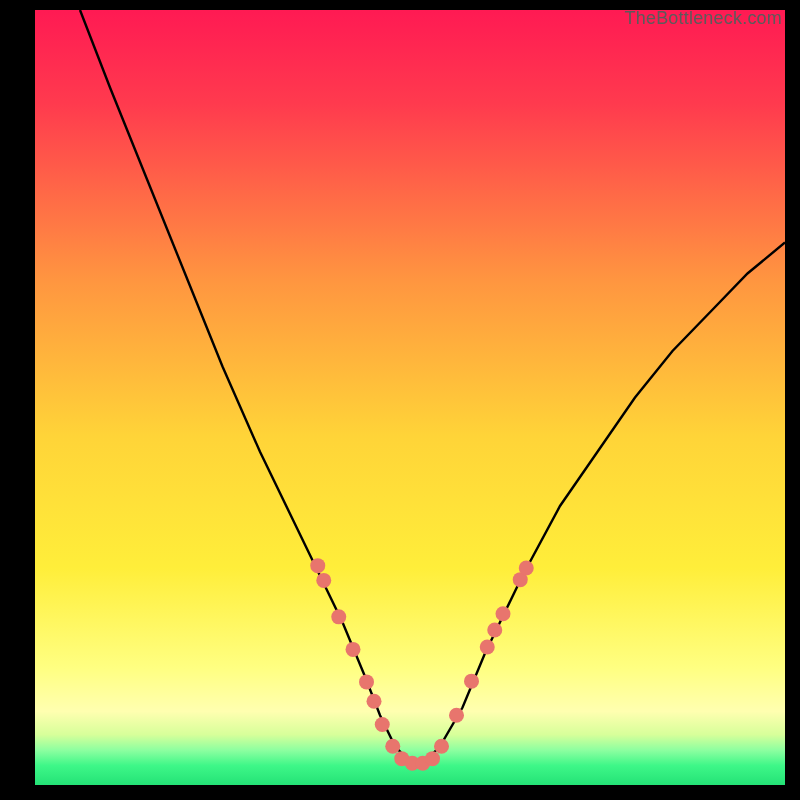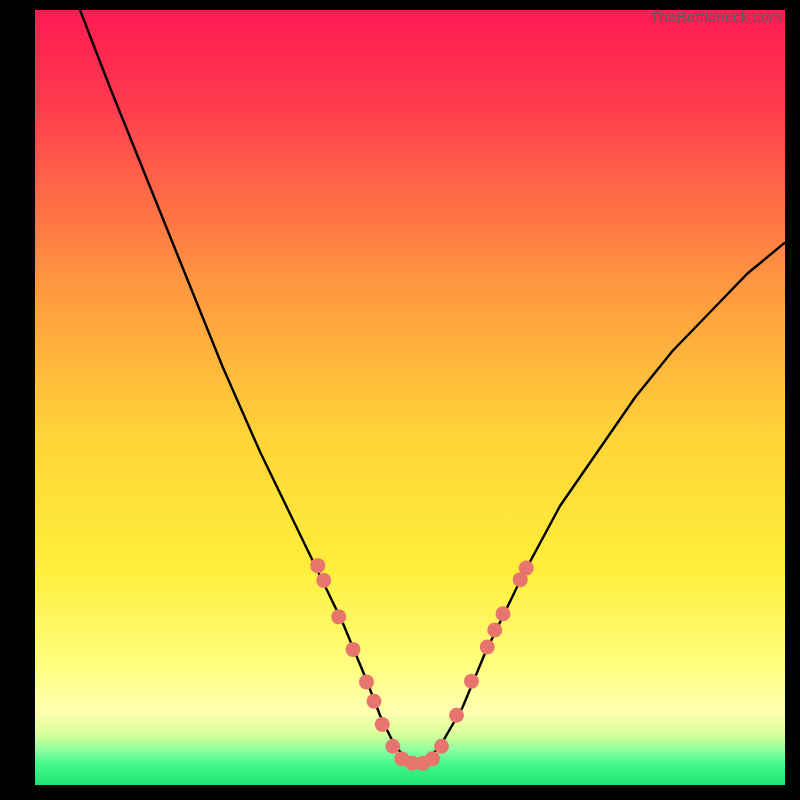--- a/index.html
+++ b/index.html
@@ -21,21 +21,21 @@
     position: absolute;
     left: 35px;
     top: 10px;
     width: 750px;
     height: 775px;
   }
   .watermark {
     position: absolute;
     top: 8px;
     right: 18px;
-    font-size: 15px;
+    font-size: 18px;
     color: #5b5b5b;
     font-weight: 500;
     letter-spacing: 0.2px;
     user-select: none;
   }
 </style>
 </head>
 <body>
 
 <div class="frame">

